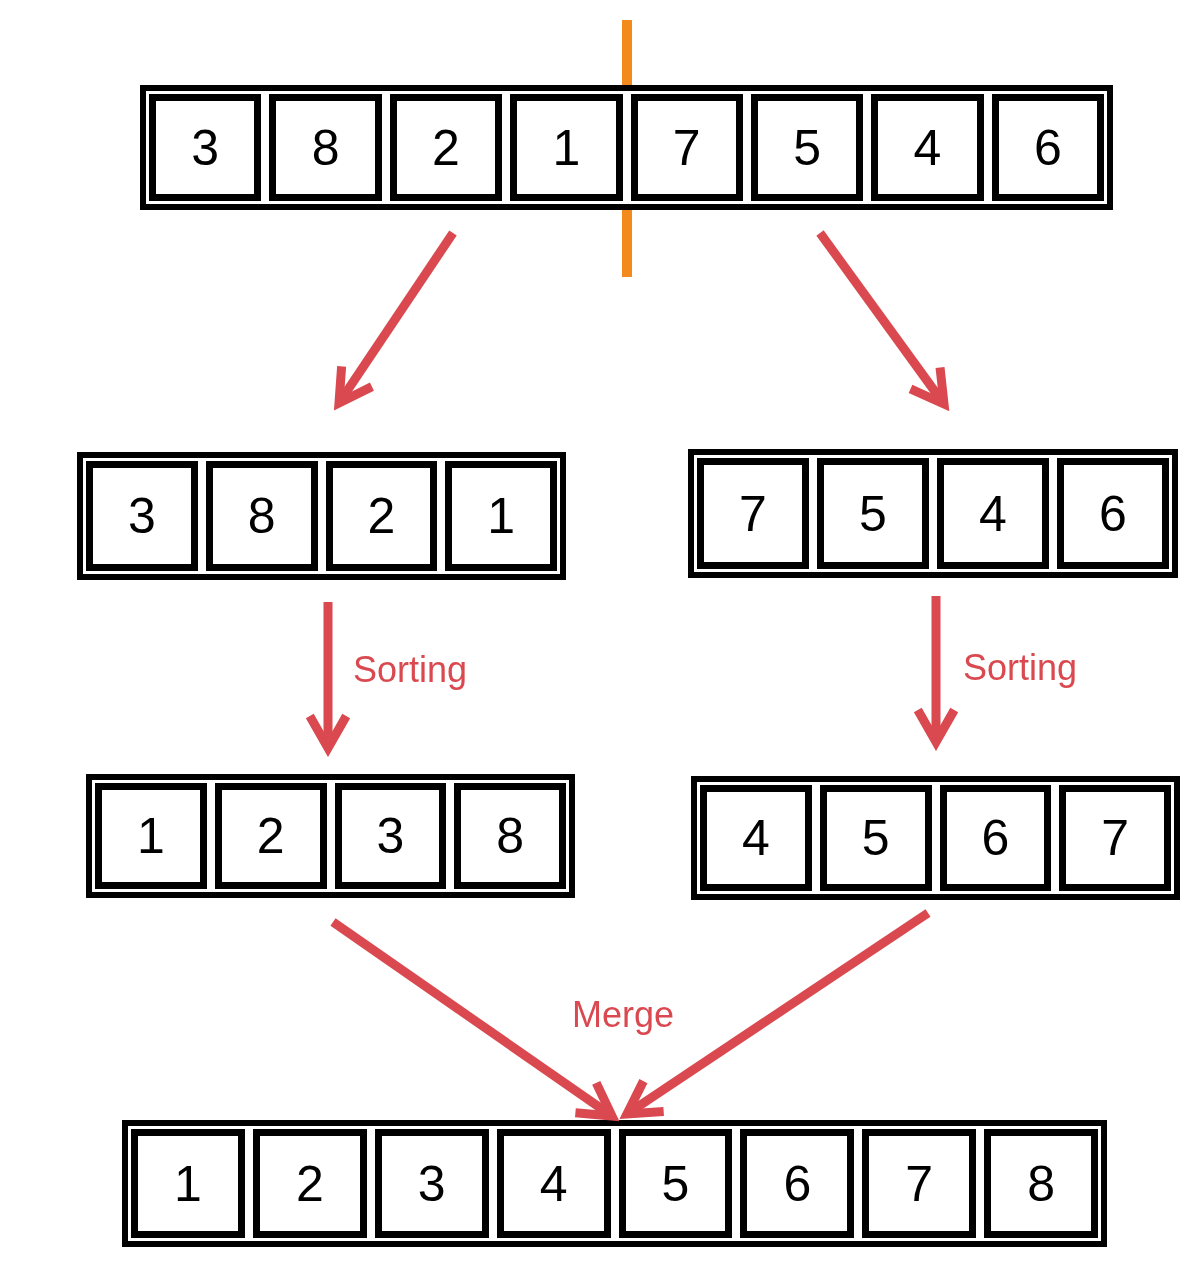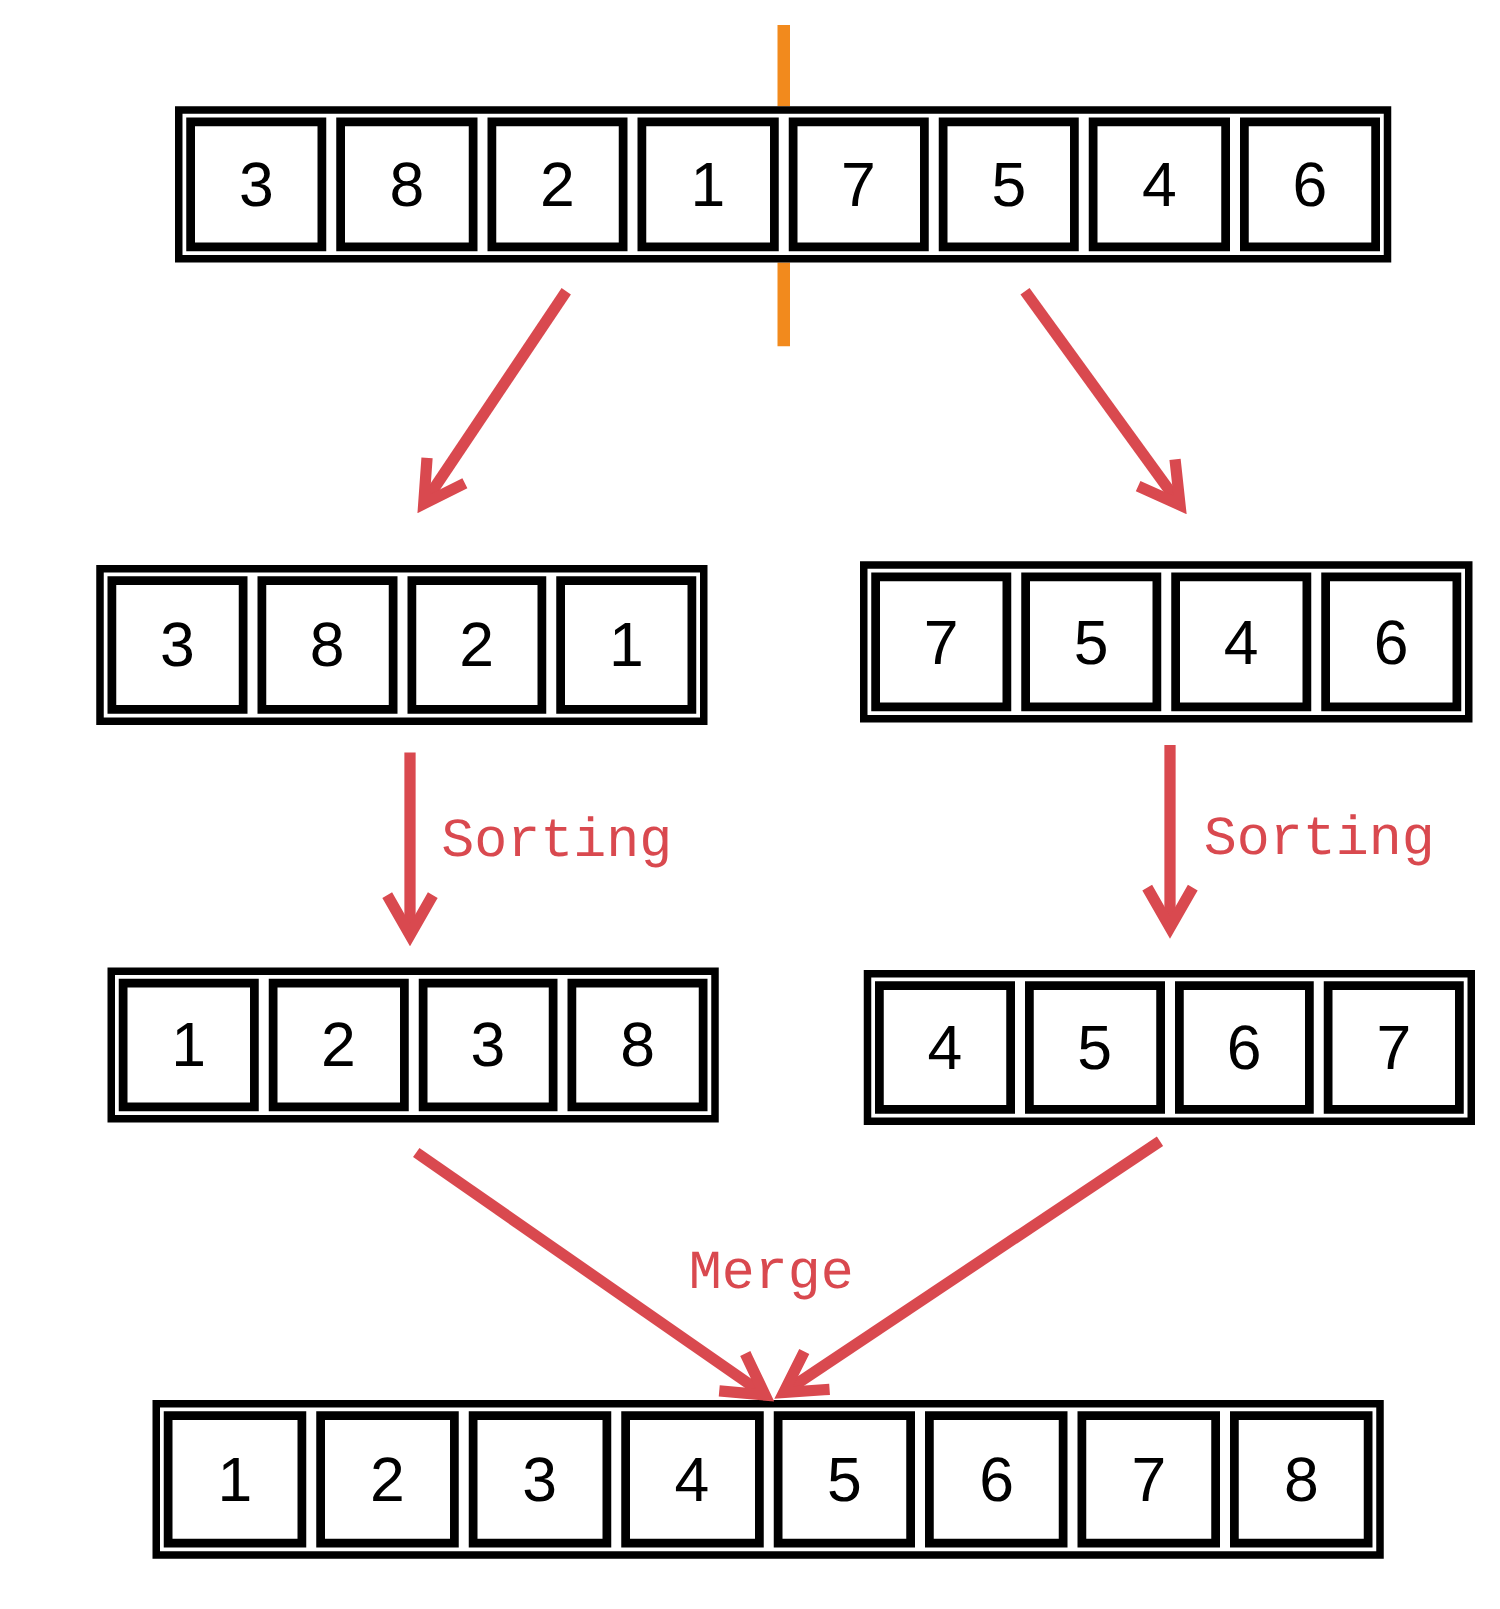--- a/index.html
+++ b/index.html
@@ -38,28 +38,27 @@
   #top-array        { left: 140px; top:   85px; width: 973px; height: 125px; }
   #left-half-array  { left:  77px; top:  452px; width: 489px; height: 128px; }
   #right-half-array { left: 688px; top:  449px; width: 490px; height: 129px; }
   #left-sorted-array  { left:  86px; top: 774px; width: 489px; height: 124px; }
   #right-sorted-array { left: 691px; top: 776px; width: 489px; height: 124px; }
   #merged-array     { left: 122px; top: 1120px; width: 985px; height: 127px; }
 
   .flow-label {
     position: absolute;
     color: var(--arrow-color, #D9494F);
-    font-size: 44px;
+    font-size: 36px;
     line-height: 1;
     white-space: nowrap;
-    font-family: Liberation Mono, monospace;
   }
   #sorting-label-left  { left: 353px; top: 652px; }
   #sorting-label-right { left: 963px; top: 650px; }
-  #merge-label         { left: 551px; top: 997px; }
+  #merge-label         { left: 572px; top: 997px; }
 
   #divider {
     position: absolute;
     left: 622px;
     top: 20px;
     width: 10px;
     height: 257px;
     background: var(--divider-color, #F28A1D);
   }
   #arrow-layer {

